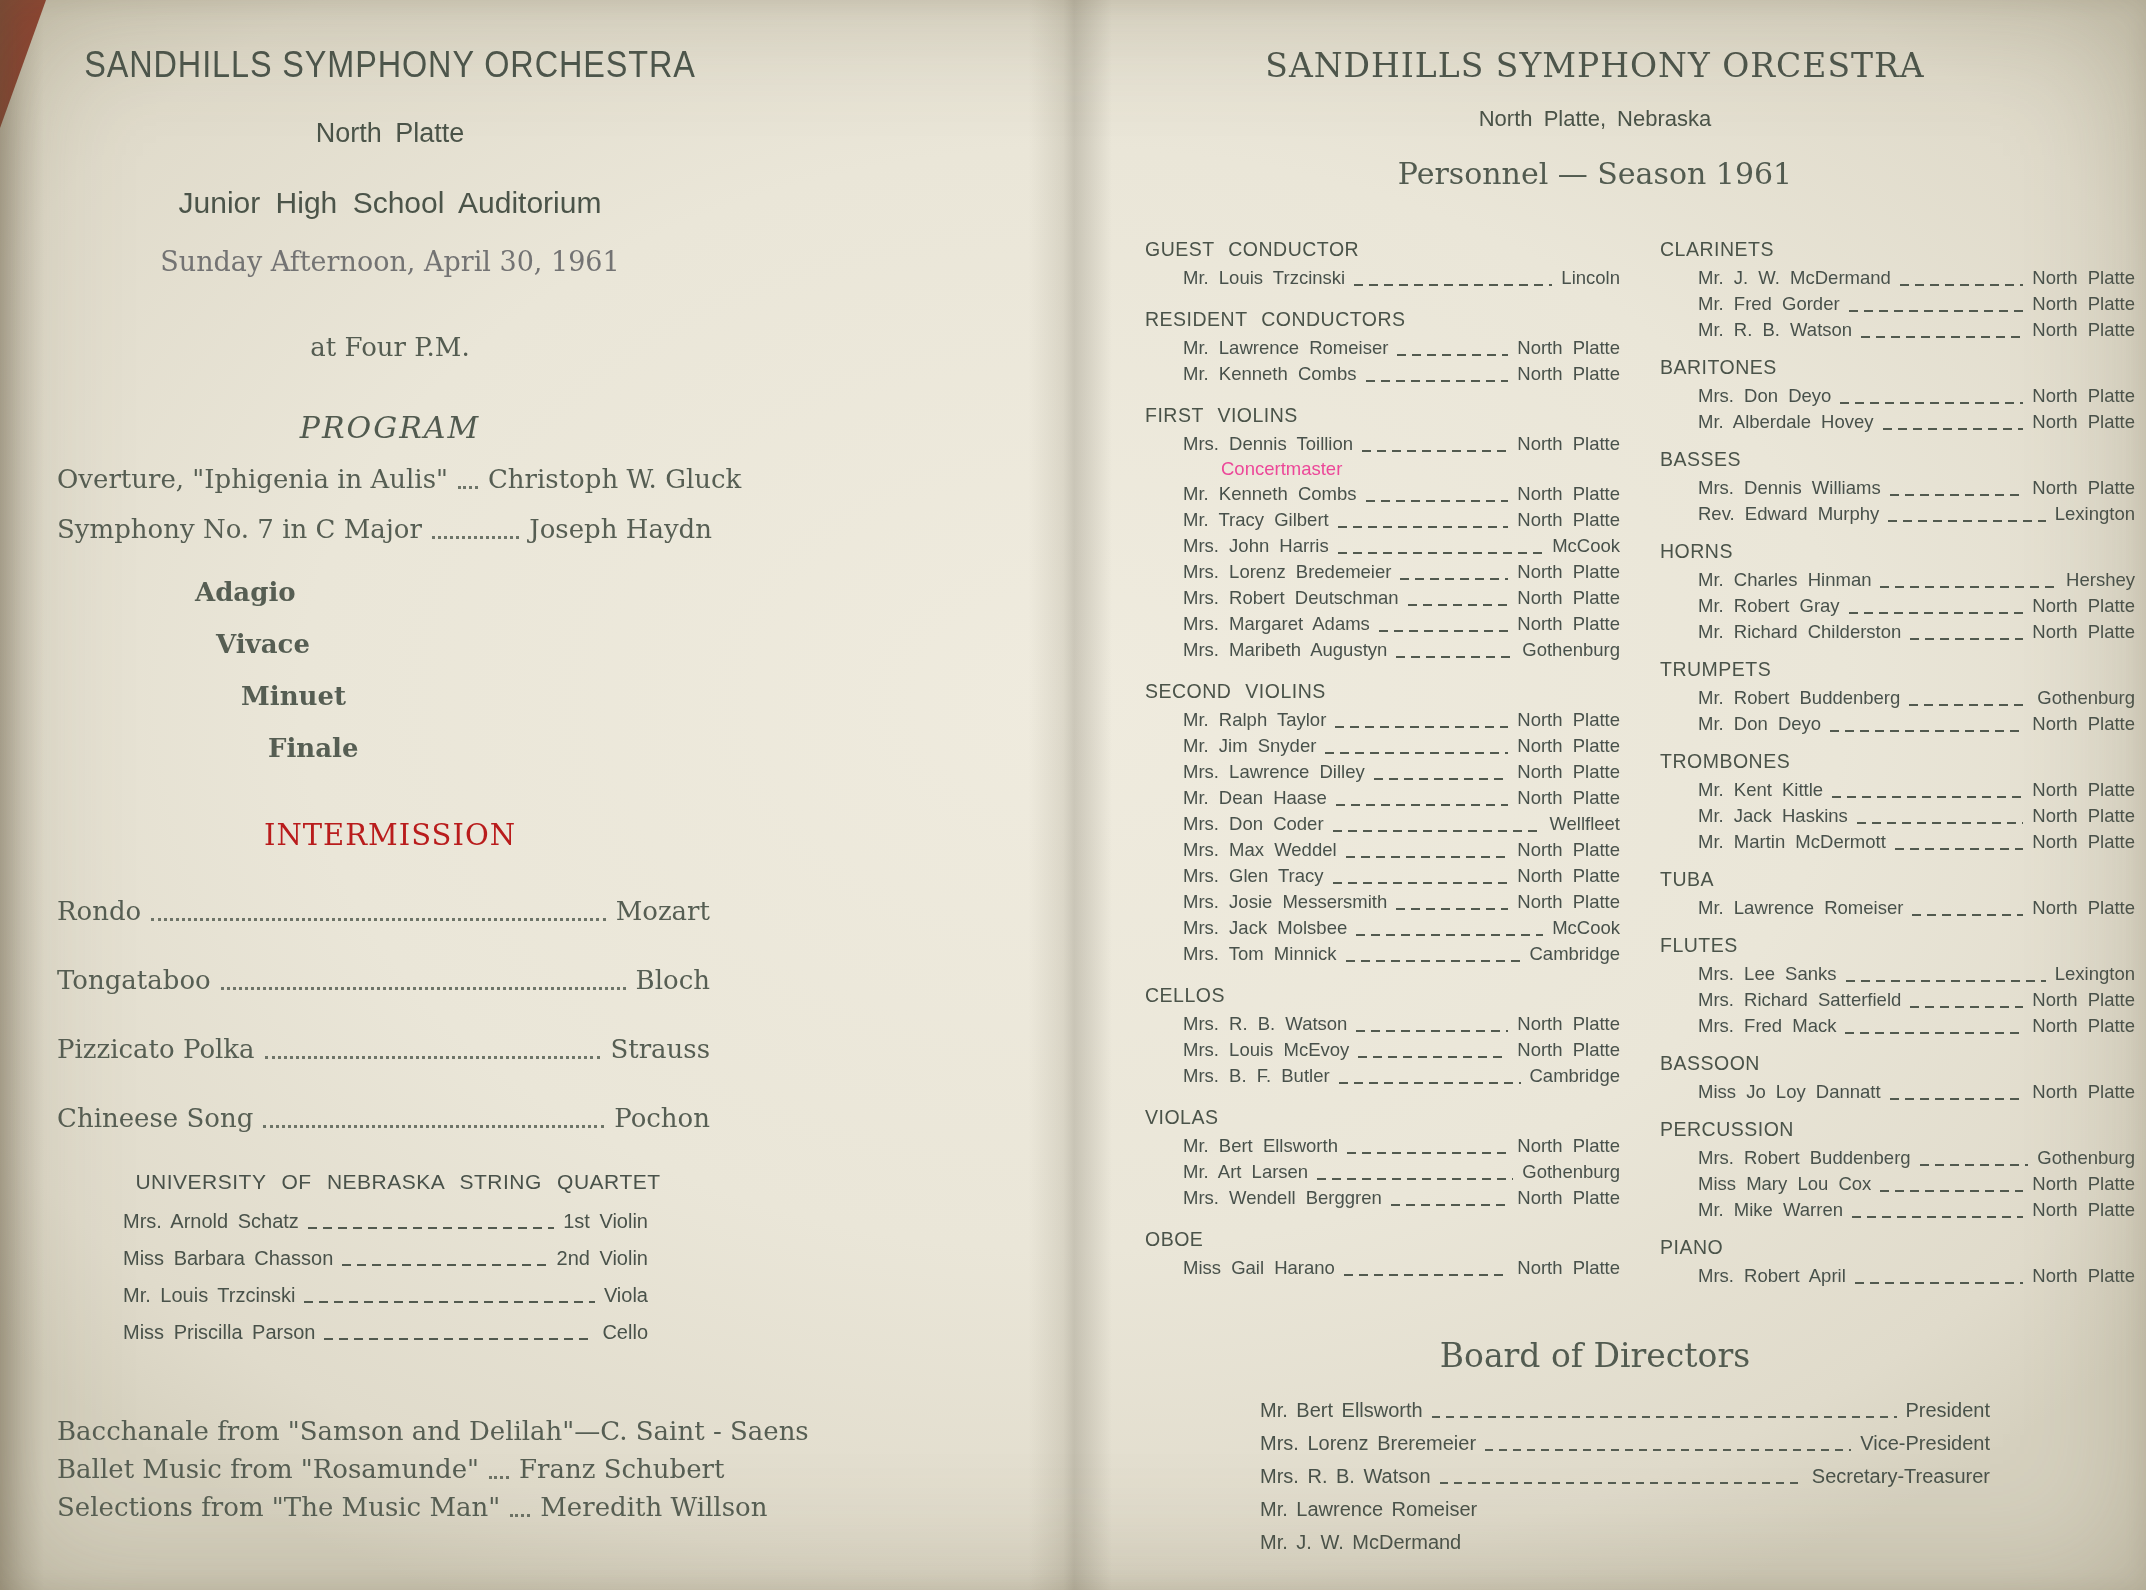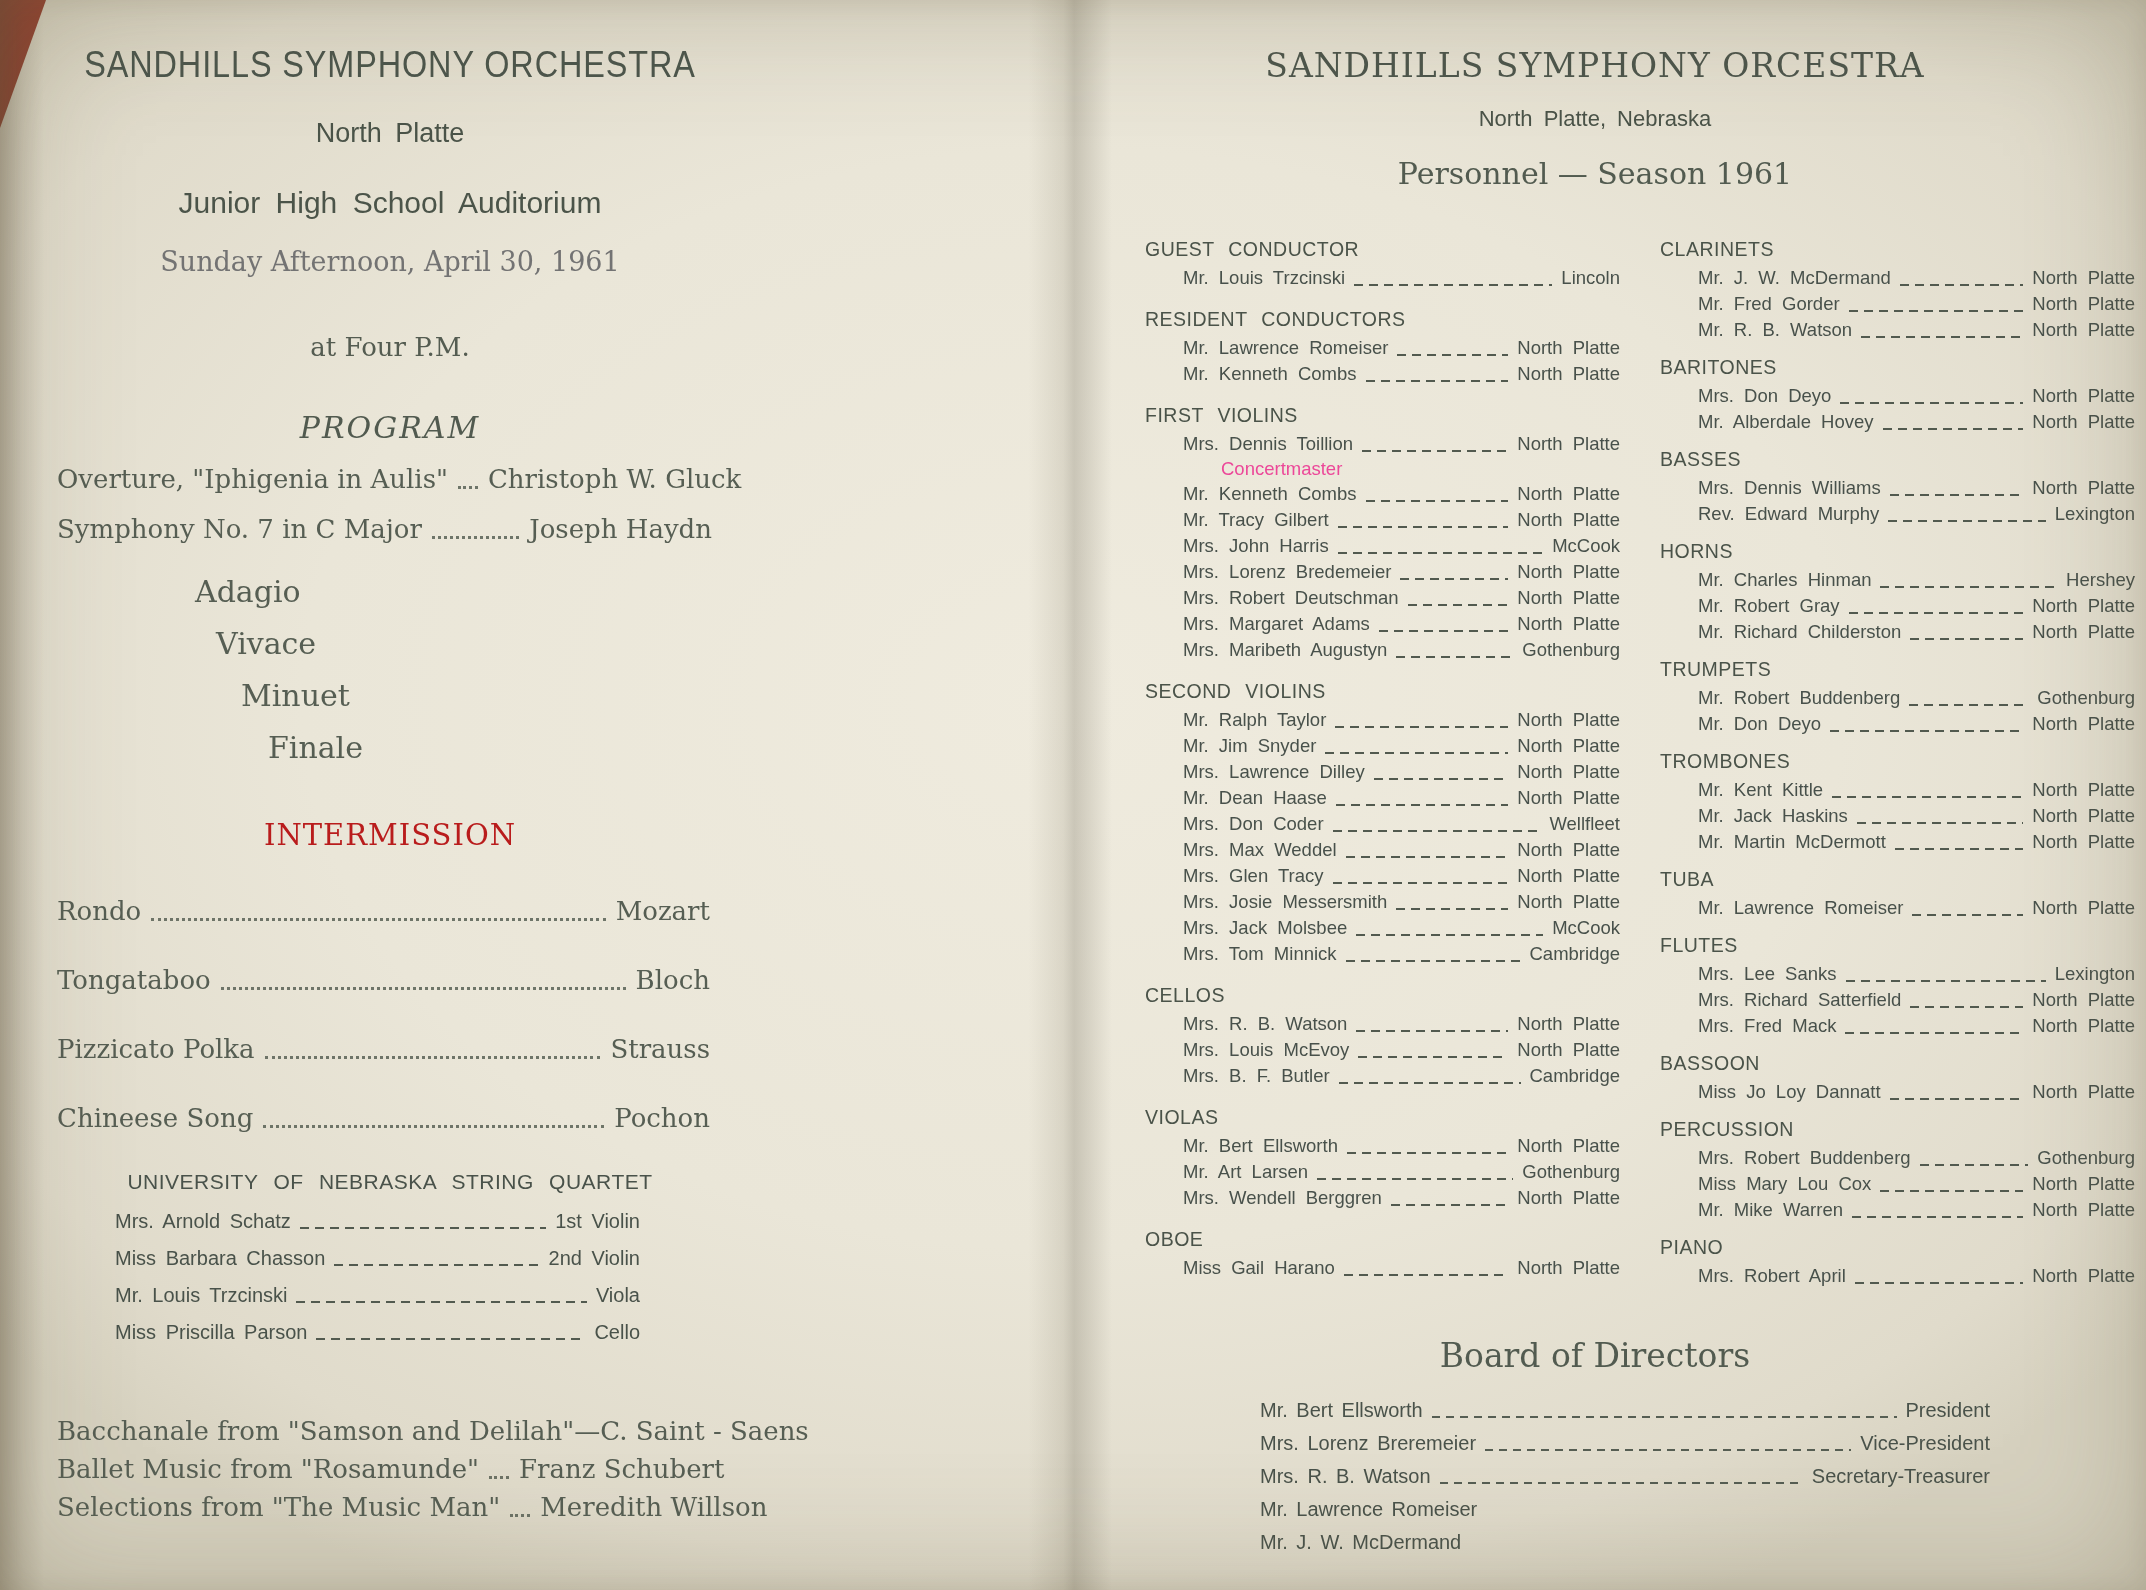--- a/index.html
+++ b/index.html
@@ -39,23 +39,23 @@
   #program-items{position:absolute;left:17px;top:462px;width:655px;}
   #second-half{position:absolute;left:17px;top:894px;width:653px;}
   #finale-items{position:absolute;left:17px;top:1414px;width:652px;}
   .prow{display:flex;align-items:flex-end;font-size:26px;line-height:34px;color:#565e53;margin-bottom:16px;white-space:nowrap;}
   #second-half .prow{margin-bottom:35px;}
   #finale-items .prow{margin-bottom:4px;line-height:34px;}
   .lead-dots{flex:1 1 auto;min-width:20px;margin:0 10px 7px 10px;border-bottom:3px dotted rgba(88,96,85,.85);}
   .prow-inline{display:block;font-size:26px;line-height:34px;color:#565e53;margin-bottom:4px;white-space:nowrap;}
 
   #movements{position:absolute;left:0;top:566px;width:700px;}
-  .movement{font-size:30px;line-height:52px;color:#565e53;}
-
-  #quartet{position:absolute;left:0;top:1170px;width:700px;}
+  .movement{font-size:26px;line-height:52px;color:#565e53;font-weight:bold;}
+
+  #quartet{position:absolute;left:8px;top:1170px;width:700px;}
   .q-heading{text-align:center;font-size:21px;letter-spacing:.5px;word-spacing:9px;color:#49524a;}
   #quartet-members{position:absolute;left:75px;top:38px;width:525px;}
   .qrow{display:flex;align-items:flex-end;font-size:20px;line-height:26px;margin-bottom:11px;color:#49524a;word-spacing:4px;white-space:nowrap;}
 
   .lead-dash{flex:1 1 auto;min-width:14px;height:2.4px;align-self:flex-end;margin:0 9px 5px 9px;
     background:repeating-linear-gradient(90deg,#525a4f 0 9px, rgba(0,0,0,0) 9px 15px);}
 
   
   #page-right{position:absolute;left:1095px;top:0;width:1040px;height:100%;}
   .rp-center{position:absolute;left:0;width:1000px;text-align:center;}

